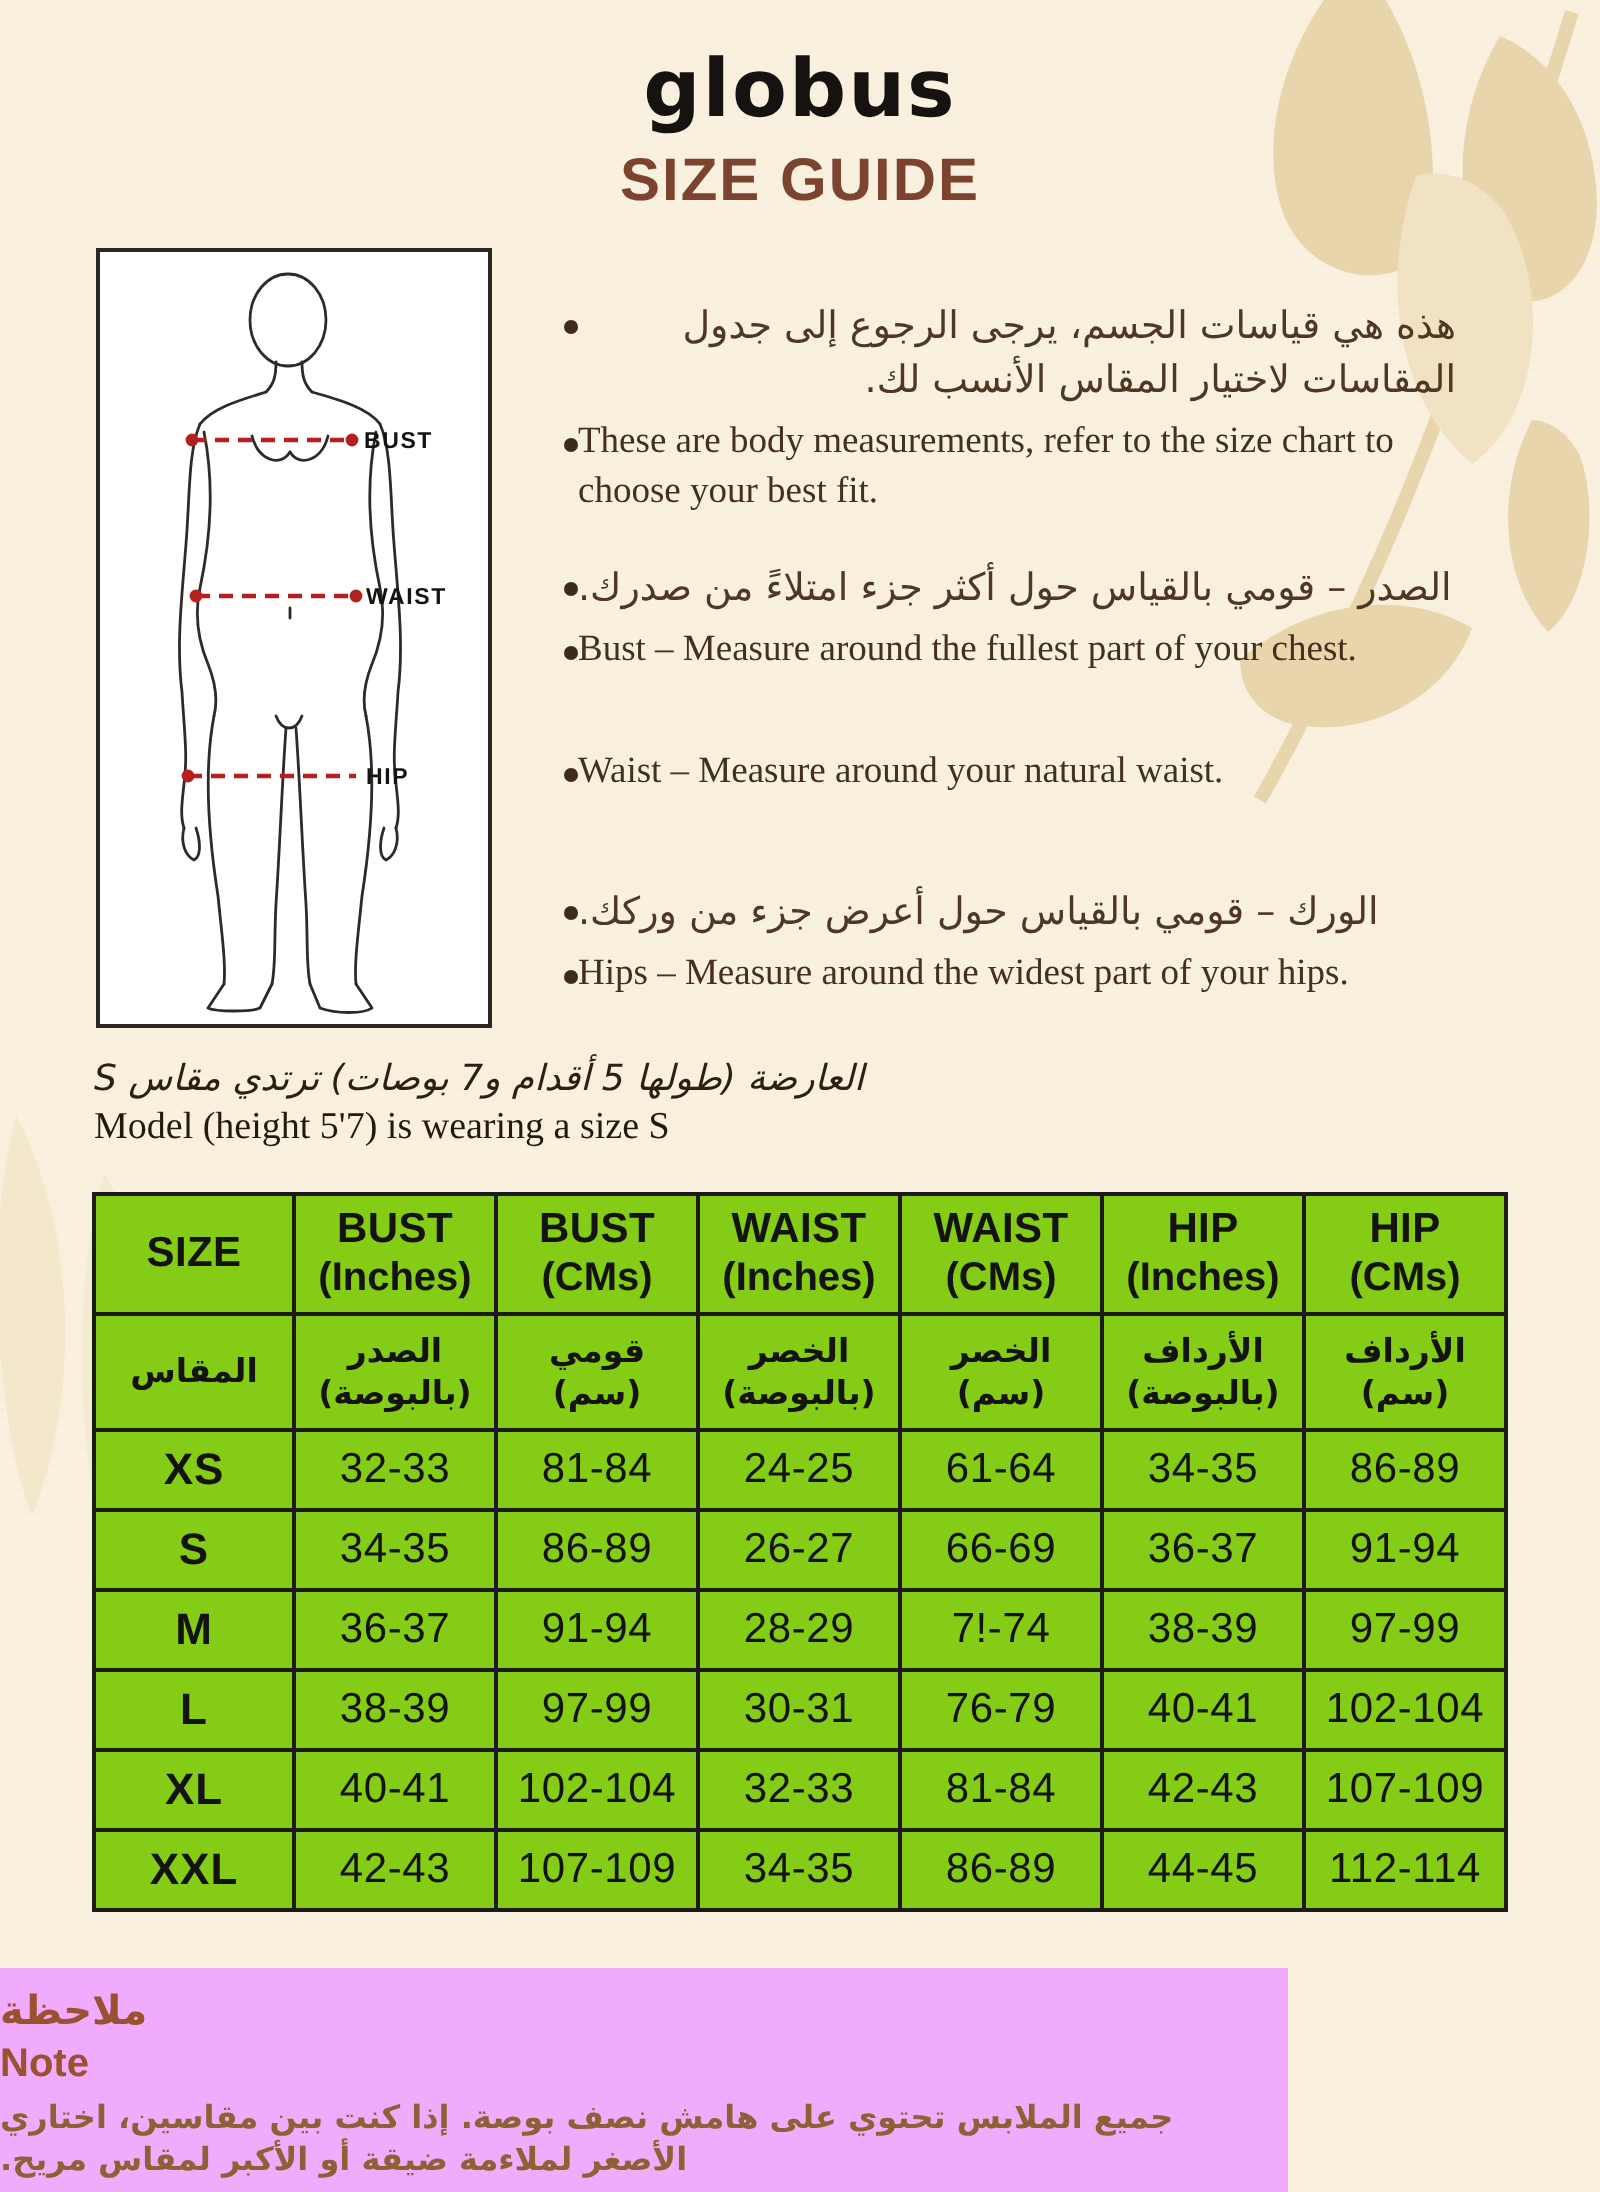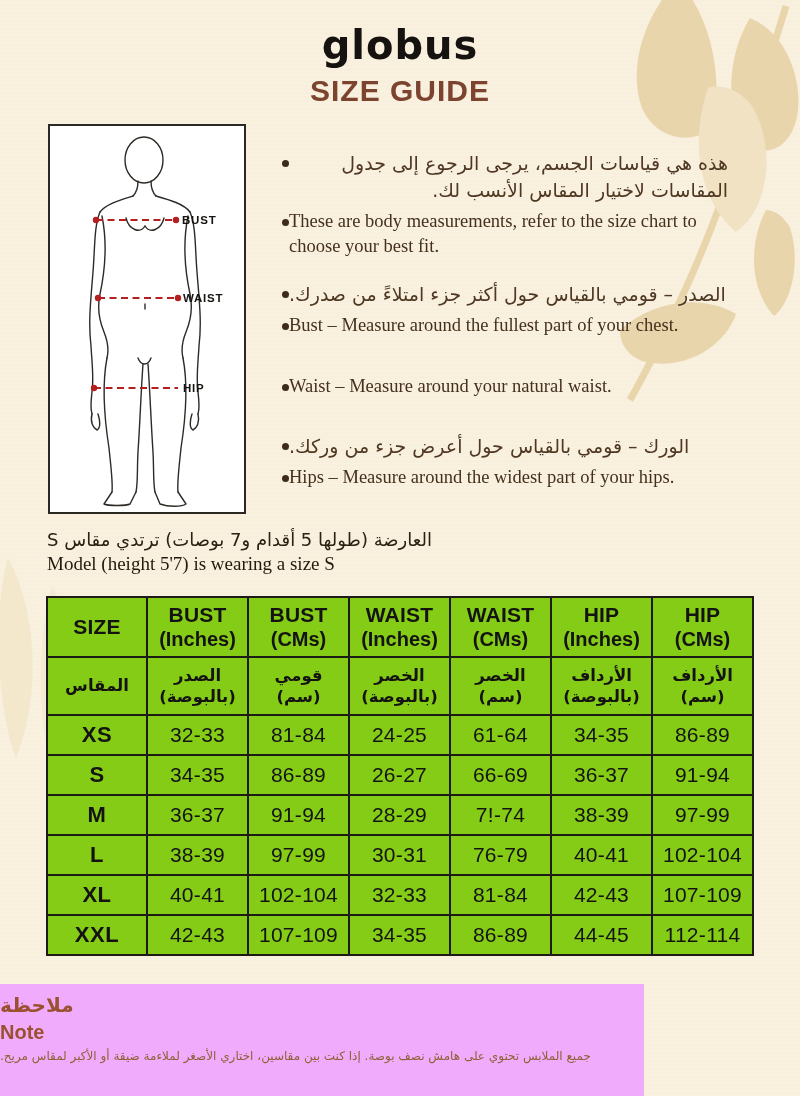--- a/index.html
+++ b/index.html
@@ -16,39 +16,39 @@
         color:#15120f;letter-spacing:1px;}
   .title{position:absolute;top:74px;left:0;right:0;text-align:center;
         font-size:30px;font-weight:800;color:#7c432e;letter-spacing:1px;}
   .figure-box{position:absolute;left:48px;top:124px;width:194px;height:386px;
         background:#ffffff;border:2px solid #2b2824;}
   .bullets{position:absolute;left:282px;top:150px;width:446px;}
   .item{display:flex;margin-bottom:5px;}
   .dot{flex:none;width:7px;height:7px;border-radius:50%;background:#3c2b1b;margin-top:10px;}
   .ar{font-family:"DejaVu Sans",sans-serif;font-size:19px;line-height:1.42;color:#4e3823;}
   .en{font-family:"Liberation Serif","DejaVu Serif",serif;font-size:18.5px;line-height:1.38;color:#44301d;}
-  .g2{margin-top:21px;text-align:center;} .g3{margin-top:36px;} .g4{margin-top:33px;}
+  .g2{margin-top:21px;text-align:center;} .g3{margin-top:36px;} .g4{margin-top:43px;}
   .model-note{position:absolute;left:47px;top:528px;}
-  .mn-ar{font-family:"DejaVu Sans",sans-serif;font-size:18px;font-weight:500;color:#2c2012;line-height:1.35;}
+  .mn-ar{font-family:"DejaVu Sans",sans-serif;font-size:18px;font-weight:500;color:#2c2012;line-height:1.35;font-style:italic;}
   .mn-en{font-family:"Liberation Serif","DejaVu Serif",serif;font-size:19px;color:#231a0e;line-height:1.3;}
   .size-table{position:absolute;left:46px;top:596px;width:708px;border-collapse:collapse;
         table-layout:fixed;background:#84cc16;}
   .size-table td{border:2px solid #1d1b18;text-align:center;vertical-align:middle;padding:0 2px;color:#141312;}
   .row-hen{height:60px;} .row-har{height:58px;}
   .row-data td{height:38px;}
   .hl1{font-size:21px;font-weight:bold;line-height:1.15;letter-spacing:.2px;}
   .hl2{font-size:20px;font-weight:bold;line-height:1.15;}
   .harc{font-family:"DejaVu Sans",sans-serif;font-size:16.5px;font-weight:bold;line-height:1.3;}
   .scell{font-size:22px;font-weight:bold;letter-spacing:.5px;}
   .vcell{font-size:21px;letter-spacing:.3px;}
   .note-strip{position:absolute;left:0;top:984px;width:644px;height:112px;background:#f0abfc;
         text-align:left;box-sizing:border-box;padding-top:9px;}
   .ns-h-ar{font-family:"DejaVu Sans",sans-serif;font-size:20px;font-weight:bold;color:#99512f;line-height:1.25;}
   .ns-h-en{font-size:20px;font-weight:bold;color:#99512f;line-height:1.25;margin-top:2px;}
-  .ns-ar{font-family:"DejaVu Sans",sans-serif;font-size:12px;font-weight:400;color:#8d6136;line-height:1.3;margin-top:4px;}
+  .ns-ar{font-family:"DejaVu Sans",sans-serif;font-size:16px;font-weight:700;color:#8d6136;line-height:1.3;margin-top:4px;}
   svg text.mlabel{font-family:"Liberation Sans",sans-serif;font-size:11.5px;font-weight:bold;
         fill:#15130f;letter-spacing:.8px;}
 </style>
 </head>
 <body>
 
 <div class="page">
 
   <svg class="deco deco-tr" width="210" height="480" viewBox="0 0 210 480">
     <path fill="none" stroke="#e9d5ac" stroke-width="7" d="M196,6 C168,96 136,200 96,288 C76,332 58,368 40,400"></path>

